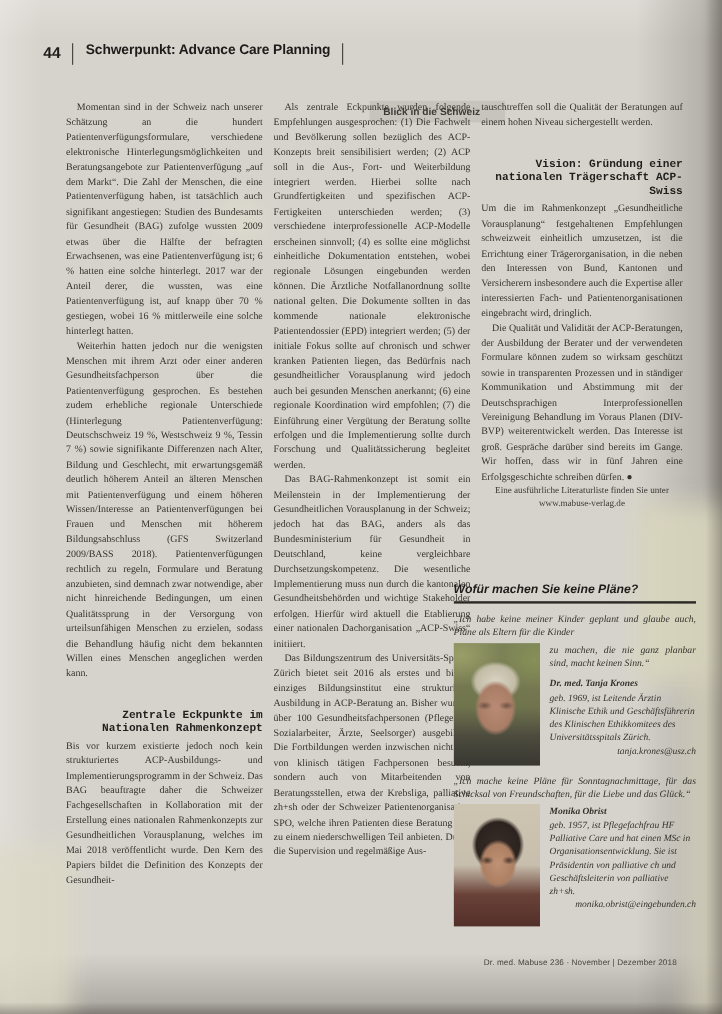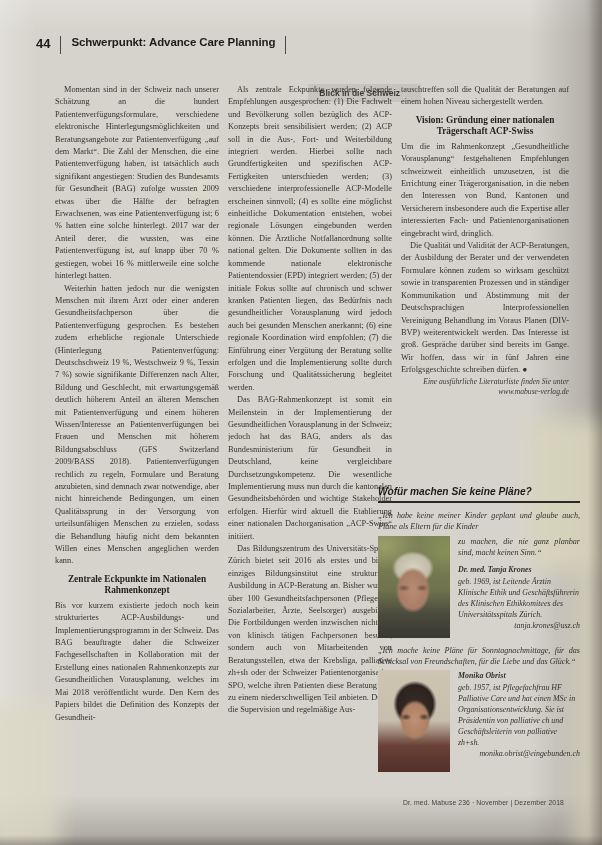--- a/index.html
+++ b/index.html
@@ -30,23 +30,23 @@
   .tab{margin-left:12px;background:#c6c4bd;padding:4px 21px 4px 11px;font-size:8.5px;font-weight:bold;color:#3c3a36;margin-top:48px;}
 
   
   .col{position:absolute;top:84px;font-size:8.3px;line-height:12.4px;color:#34332e;
     text-align:justify;overflow:hidden;}
   .col p{margin:0;}
   .col p.ind{text-indent:9px;}
   .col1{left:55px;width:164px;height:700px;}
   .col2{left:228px;width:164px;height:746px;}
   .col3{left:401px;width:168px;height:380px;}
-  .subhead{font-family:Liberation Serif, serif;font-weight:bold;font-size:9.3px;line-height:11.5px;
-    color:#201f1c;margin:6px 0 3px 0;text-align:center;}
-  .note{margin-top:10px;font-style:italic;font-size:7.6px;line-height:10.5px;text-align:right;color:#3a3935;}
+  .subhead{font-family:Liberation Mono, monospace;font-weight:bold;font-size:9.3px;line-height:11.5px;
+    color:#201f1c;margin:22px 0 3px 0;text-align:right;}
+  .note{margin-top:10px;font-size:7.6px;line-height:10.5px;text-align:center;color:#3a3935;}
 
   
   .infobox{position:absolute;left:378px;top:486px;width:202px;height:312px;overflow:hidden;color:#33322d;}
   .infobox-title{font-family:"Liberation Sans", sans-serif;font-weight:bold;font-style:italic;font-size:10.2px;
     color:#1d1c19;border-bottom:2px solid #2a2925;padding-bottom:4px;margin-bottom:7px;}
   .quote{font-style:italic;font-size:8.1px;line-height:11.3px;text-align:justify;margin:0;}
   .profile-row{display:flex;gap:8px;margin-top:3px;}
   .photo{width:72px;height:102px;flex:none;position:relative;overflow:hidden;filter:blur(.6px) saturate(.85);}
   .photo1{background:
       radial-gradient(ellipse 9px 5px at 26px 52px, rgba(60,45,35,.55), rgba(60,45,35,0) 70%),

